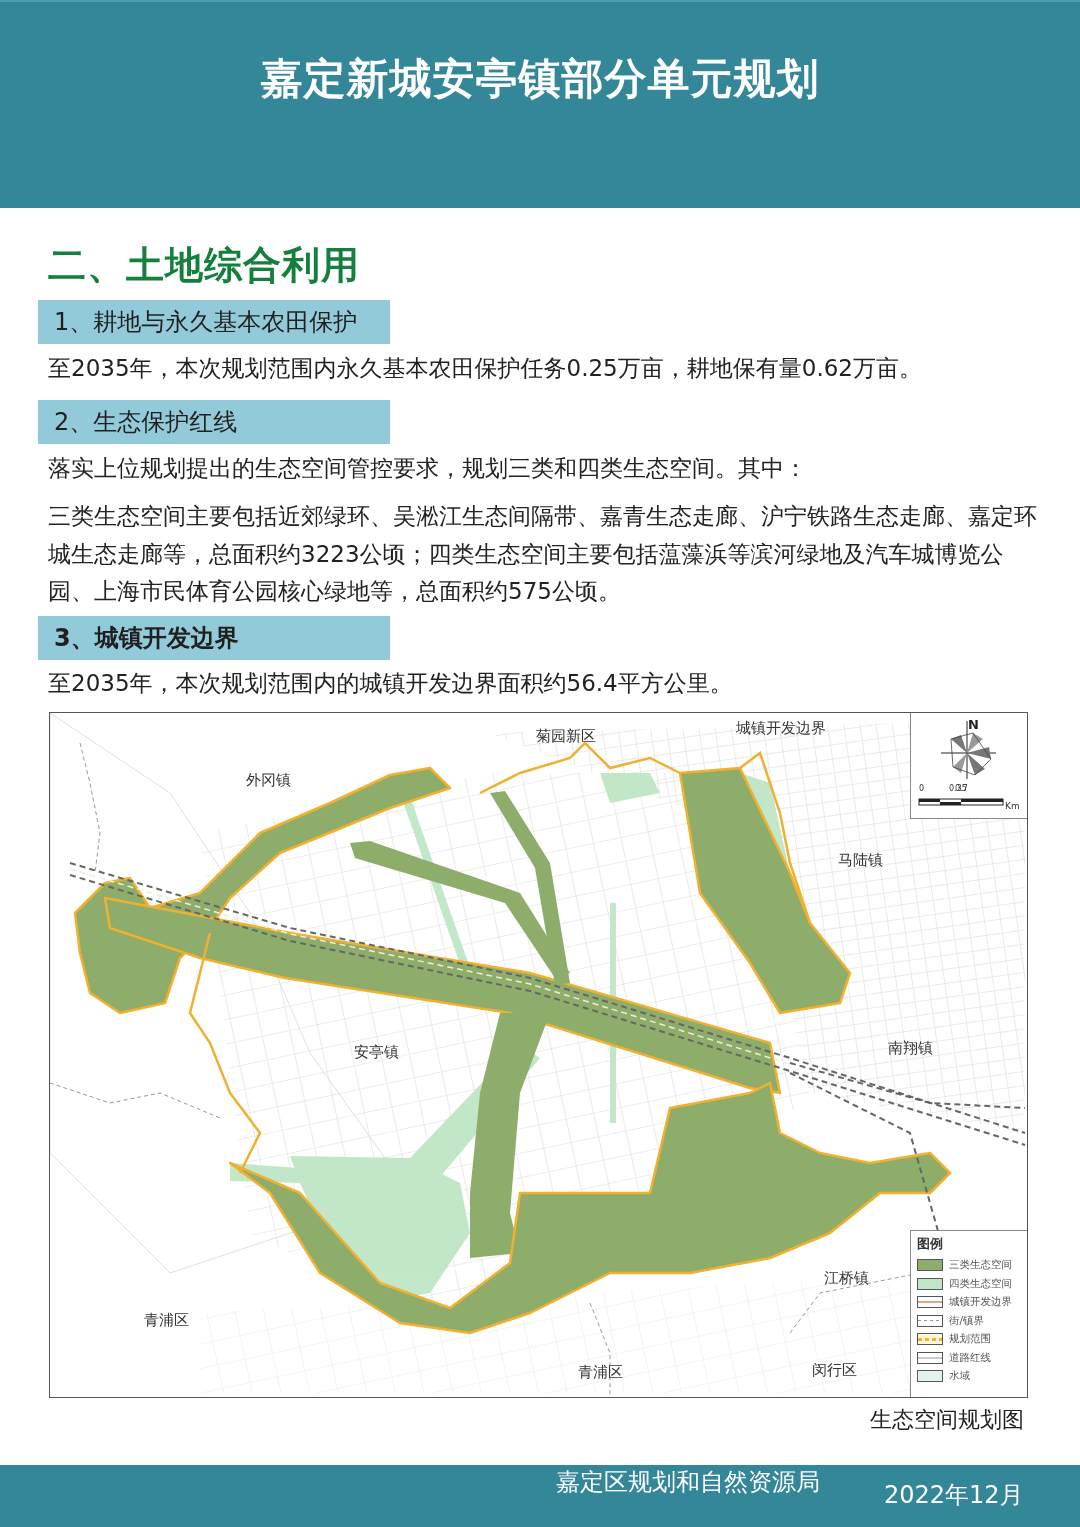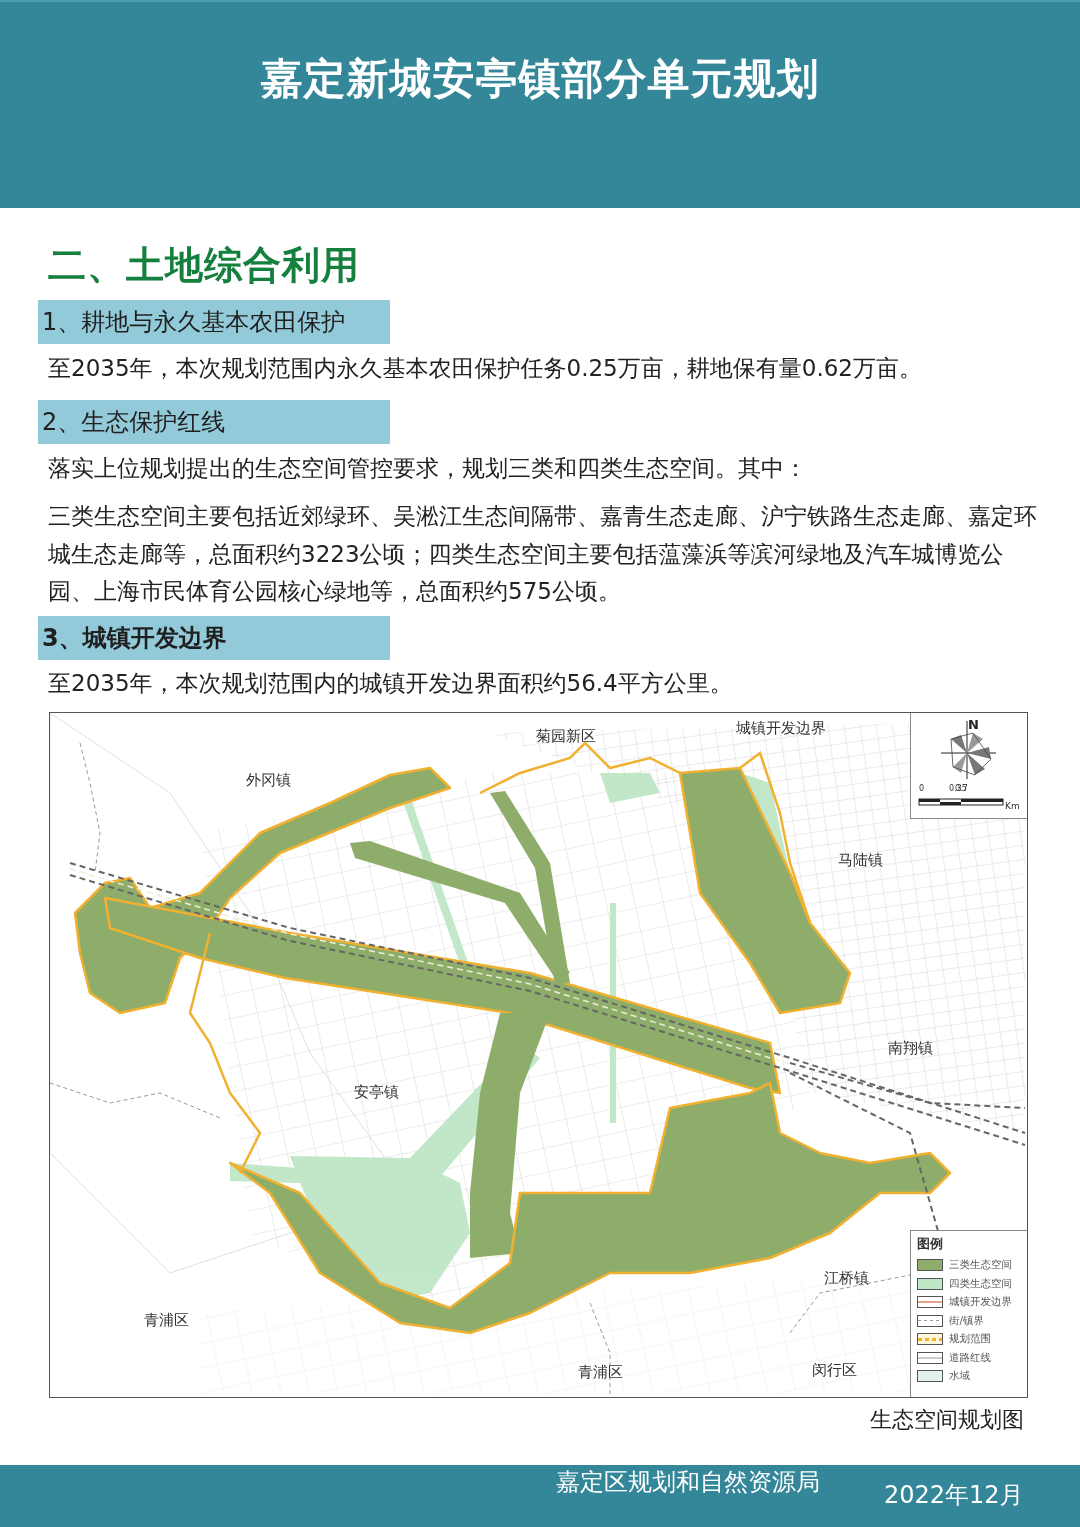--- a/index.html
+++ b/index.html
@@ -20,21 +20,21 @@
 
     .section-title {
       position: absolute; left: 48px; top: 240px;
       font-size: 38px; font-weight: bold; color: #15803d; letter-spacing: 1px;
     }
 
     .sub-head {
       position: absolute; left: 38px; width: 352px; height: 44px;
       background: #93cad9;
       font-size: 24px; color: #1f1f1f;
-      padding-left: 4px; line-height: 44px;
+      padding-left: 16px; line-height: 44px;
     }
     .para {
       position: absolute; left: 48px; width: 990px;
       font-size: 23px; color: #222222; line-height: 36px;
     }
 
     .map-frame {
       position: absolute; left: 49px; top: 712px; width: 979px; height: 686px;
       border: 1.5px solid #555555; background: #bef264; overflow: hidden;
     }
@@ -161,21 +161,21 @@
       <path d="M0 370 L60 390 L110 380 L170 405"></path>
       <path d="M540 590 L560 640 L560 686"></path>
       <path d="M740 620 L770 580 L820 570 L870 560"></path>
     </g>
   </svg>
 
   <div class="map-label" style="left:486px; top:14px;">菊园新区</div>
   <div class="map-label" style="left:686px; top:6px;">城镇开发边界</div>
   <div class="map-label" style="left:196px; top:58px;">外冈镇</div>
   <div class="map-label" style="left:788px; top:138px;">马陆镇</div>
-  <div class="map-label" style="left:304px; top:330px;margin-top:40px;">安亭镇</div>
+  <div class="map-label" style="left:304px; top:330px;">安亭镇</div>
   <div class="map-label" style="left:838px; top:326px;">南翔镇</div>
   <div class="map-label" style="left:774px; top:556px;">江桥镇</div>
   <div class="map-label" style="left:94px; top:598px;">青浦区</div>
   <div class="map-label" style="left:528px; top:650px;">青浦区</div>
   <div class="map-label" style="left:762px; top:648px;">闵行区</div>
 
   <div class="compass-box">
     <svg width="119" height="106" viewBox="0 0 119 106">
       <line x1="56" y1="8" x2="56" y2="66" stroke="#222" stroke-width="1"></line>
       <line x1="30" y1="40" x2="85" y2="40" stroke="#222" stroke-width="1"></line>

